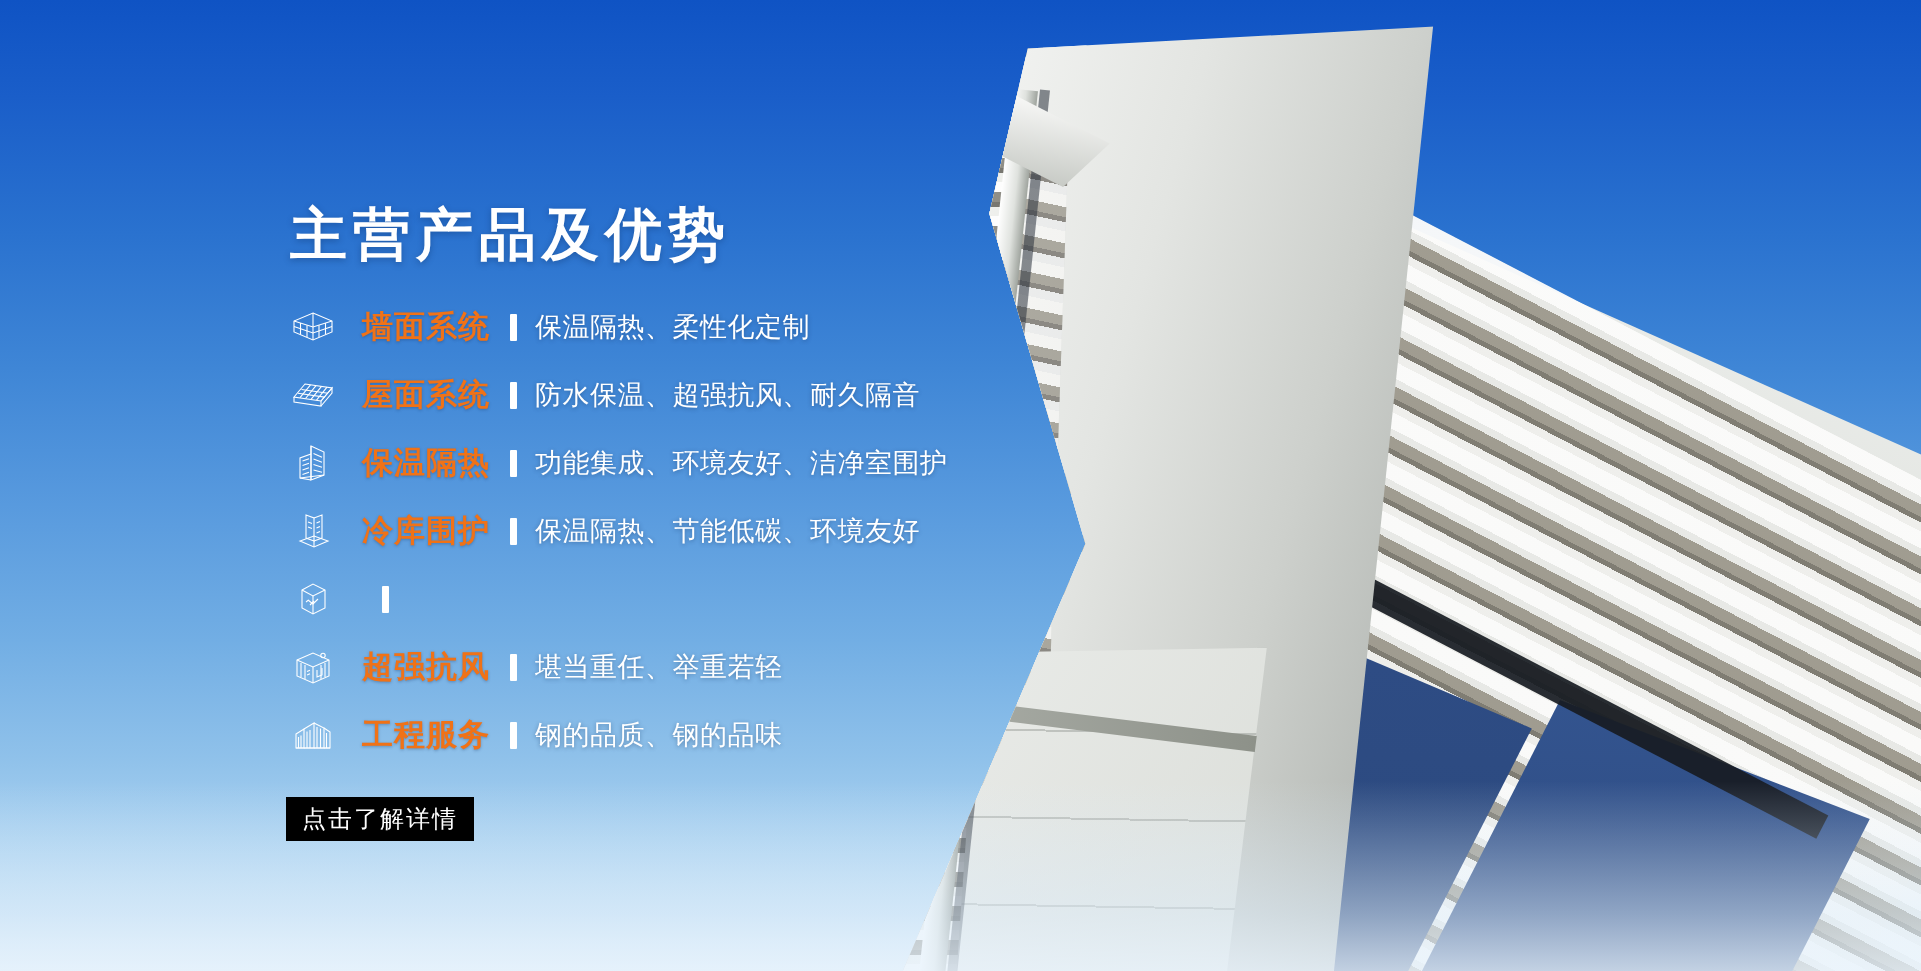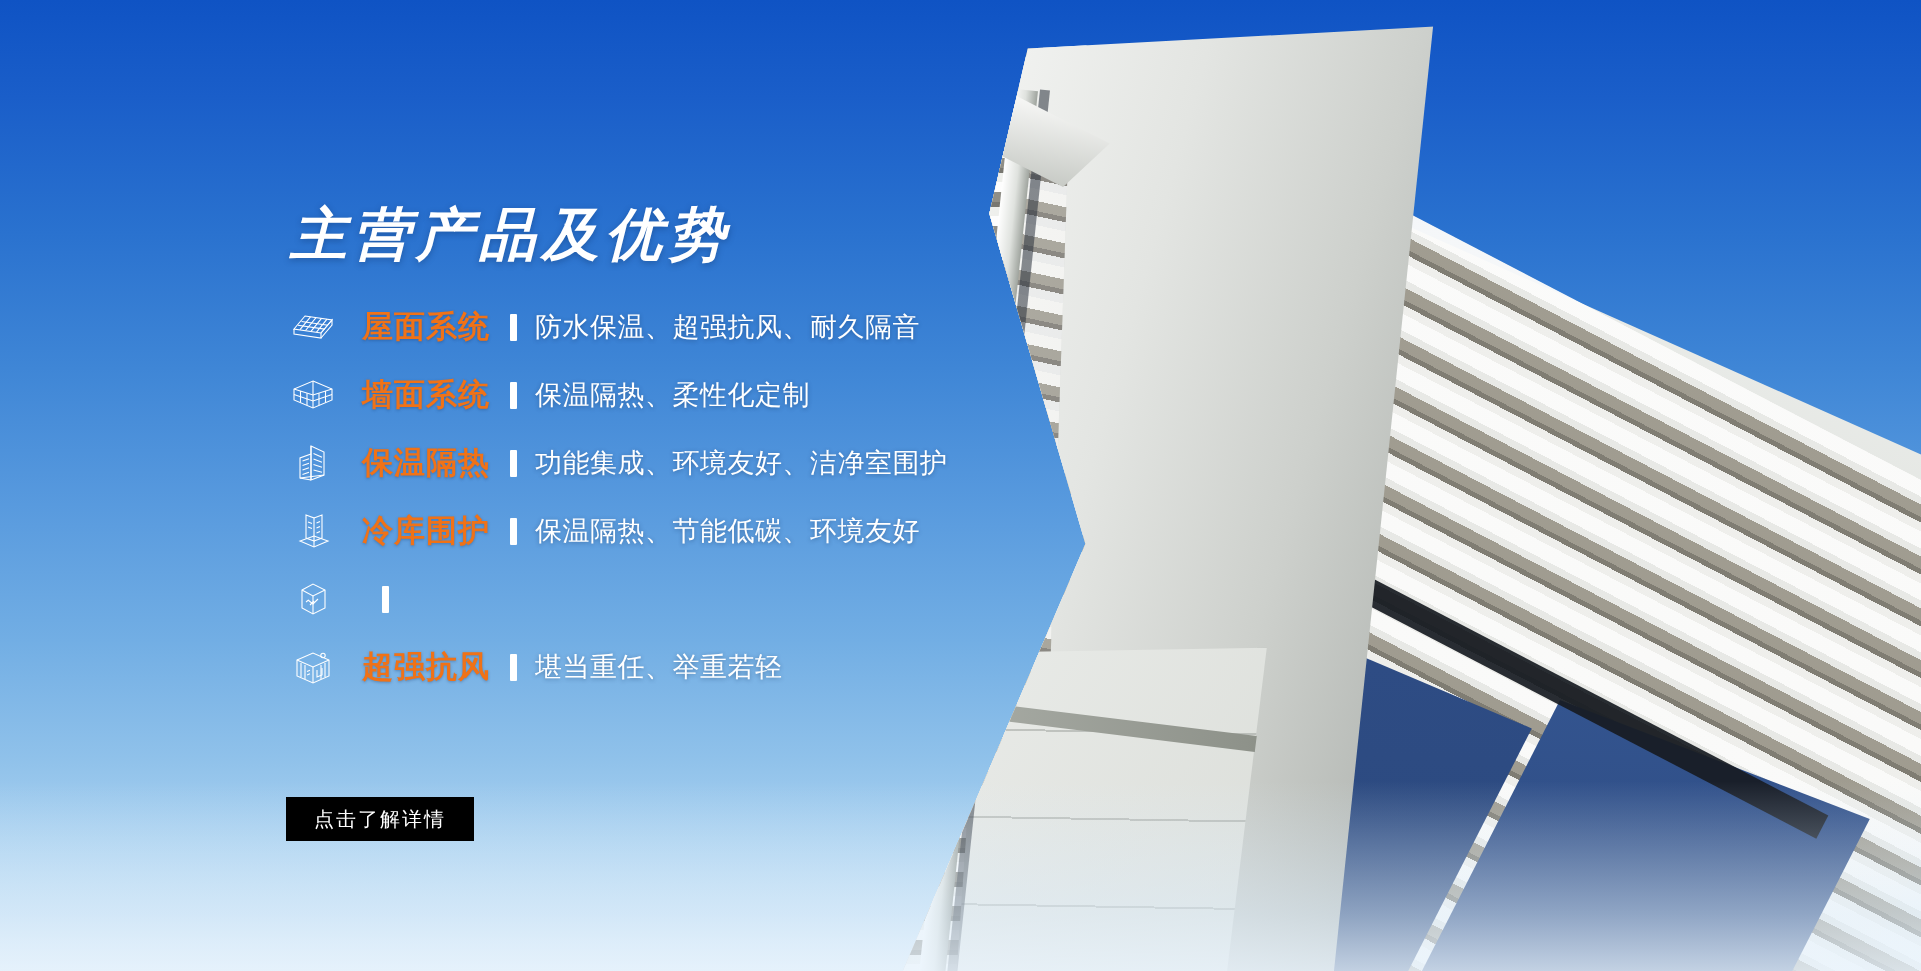--- a/index.html
+++ b/index.html
@@ -220,21 +220,20 @@
     left:290px; top:0;
     width:1000px; height:100%;
     z-index:5;
   }
 
   .hero-title {
     position:absolute;
     left:0; top:206px;
     font-size:57px;
     font-weight:bold;
-    font-style:italic;
     color:#ffffff;
     letter-spacing:6px;
     line-height:1;
     white-space:nowrap;
     text-shadow:0 2px 6px rgba(10,40,90,.35);
   }
 
   .product-list {
     position:absolute;
     left:0; top:300px;
@@ -283,21 +282,21 @@
     letter-spacing:.5px;
     text-shadow:0 1px 4px rgba(20,50,95,.45);
   }
 
   .cta-button {
     position:absolute;
     left:-4px; top:797px;
     width:188px; height:44px;
     background:#000000;
     color:#ffffff;
-    font-size:20px;
+    font-size:24px;
     letter-spacing:2px;
     display:flex;
     align-items:center;
     justify-content:center;
     cursor:pointer;
     border:none;
     font-family:"Liberation Sans","DejaVu Sans",sans-serif;
   }
 </style>
 </head>
@@ -333,46 +332,46 @@
 
   <div id="content">
 
     <h1 class="hero-title">主营产品及优势</h1>
 
     <div class="product-list">
 
       <div class="product-row">
         <span class="row-icon">
           <svg width="44" height="40" viewBox="0 0 44 40" fill="none" stroke="#ffffff" stroke-width="1.1">
-            <path d="M14 9 L41 13 L30 26 L3 22 Z"></path>
-            <path d="M3 22 L3 27 L30 31 L30 26"></path>
-            <path d="M30 26 L41 13 L41 18 L30 31"></path>
-            <path d="M19.5 9.8 L9 22.7 M25 10.6 L14.5 23.5 M30.5 11.4 L20 24.3 M36 12.2 L25.5 25.1"></path>
-            <path d="M10.5 14.5 L37 18.3 M7 18.3 L33.5 22.1"></path>
-          </svg>
-        </span>
-        <span class="row-name">屋面系统</span>
-        <span class="row-sep"></span>
-        <span class="row-desc">防水保温、超强抗风、耐久隔音</span>
-      </div>
-
-      <div class="product-row">
-        <span class="row-icon">
-          <svg width="44" height="40" viewBox="0 0 44 40" fill="none" stroke="#ffffff" stroke-width="1.1">
             <path d="M22 6 L41 14 L41 25 L22 33 L3 25 L3 14 Z"></path>
             <path d="M3 14 L22 20 L41 14"></path>
             <path d="M22 20 L22 33"></path>
             <path d="M22 6 L22 20"></path>
             <path d="M9.5 16 L9.5 27.5 M16 18.2 L16 30.3 M28 30.3 L28 18.2 M34.5 27.5 L34.5 16"></path>
             <path d="M3 19.5 L22 26 L41 19.5"></path>
           </svg>
         </span>
         <span class="row-name">墙面系统</span>
         <span class="row-sep"></span>
         <span class="row-desc">保温隔热、柔性化定制</span>
+      </div>
+
+      <div class="product-row">
+        <span class="row-icon">
+          <svg width="44" height="40" viewBox="0 0 44 40" fill="none" stroke="#ffffff" stroke-width="1.1">
+            <path d="M14 9 L41 13 L30 26 L3 22 Z"></path>
+            <path d="M3 22 L3 27 L30 31 L30 26"></path>
+            <path d="M30 26 L41 13 L41 18 L30 31"></path>
+            <path d="M19.5 9.8 L9 22.7 M25 10.6 L14.5 23.5 M30.5 11.4 L20 24.3 M36 12.2 L25.5 25.1"></path>
+            <path d="M10.5 14.5 L37 18.3 M7 18.3 L33.5 22.1"></path>
+          </svg>
+        </span>
+        <span class="row-name">屋面系统</span>
+        <span class="row-sep"></span>
+        <span class="row-desc">防水保温、超强抗风、耐久隔音</span>
       </div>
 
       <div class="product-row">
         <span class="row-icon">
           <svg width="44" height="42" viewBox="0 0 44 42" fill="none" stroke="#ffffff" stroke-width="1.1">
             <path d="M20 4 L33 10 L33 33 L20 38 Z"></path>
             <path d="M20 4 L20 38"></path>
             <path d="M20 12 L9 16 L9 36 L20 38"></path>
             <path d="M9 36 L33 33"></path>
             <path d="M11.5 19 L18 16.8 M11.5 23.5 L18 21.3 M11.5 28 L18 25.8 M11.5 32.5 L18 30.3"></path>
@@ -423,19 +422,34 @@
             <path d="M27 24 L27 31 L32 29 L32 22"></path>
             <circle cx="33" cy="9.5" r="2.2"></circle>
             <path d="M17 25.5 L20 24.2 M17 29 L20 27.7"></path>
           </svg>
         </span>
         <span class="row-name">超强抗风</span>
         <span class="row-sep"></span>
         <span class="row-desc">堪当重任、举重若轻</span>
       </div>
 
+      <div class="product-row">
+        <span class="row-icon">
+          <svg width="46" height="42" viewBox="0 0 46 42" fill="none" stroke="#ffffff" stroke-width="1.1">
+            <path d="M6 20 L14 15 L14 34 L6 34 Z"></path>
+            <path d="M14 15 L24 9 L24 34 L14 34"></path>
+            <path d="M24 9 L34 14 L34 34 L24 34"></path>
+            <path d="M34 14 L40 18 L40 34 L34 34"></path>
+            <path d="M8.5 23 L8.5 34 M11 21.5 L11 34 M17 17.5 L17 34 M20 16 L20 34 M27 13 L27 34 M30.5 14.5 L30.5 34 M36.5 19 L36.5 34"></path>
+            <path d="M6 34 L40 34"></path>
+          </svg>
+        </span>
+        <span class="row-name">工程服务</span>
+        <span class="row-sep"></span>
+        <span class="row-desc">钢的品质、钢的品味</span>
+      </div>
 
     </div>
 
     <button class="cta-button">点击了解详情</button>
 
   </div>
 </div>
 
 </body></html>

